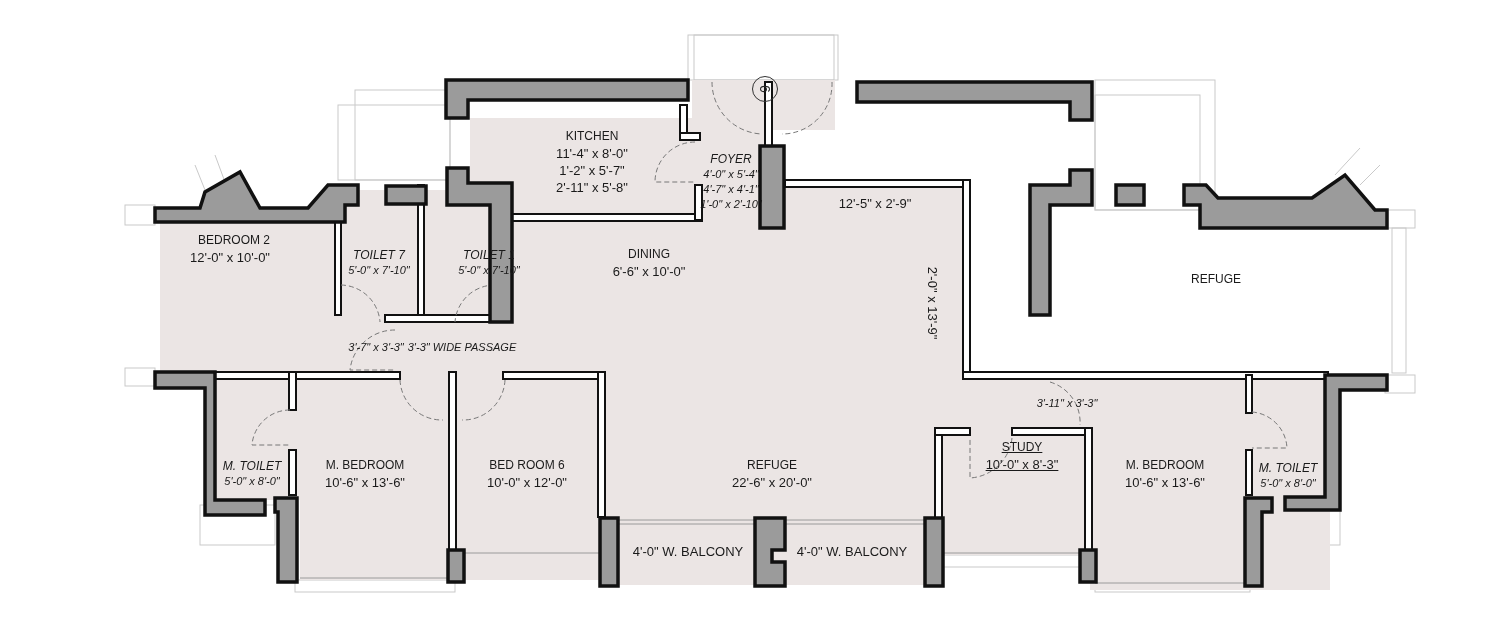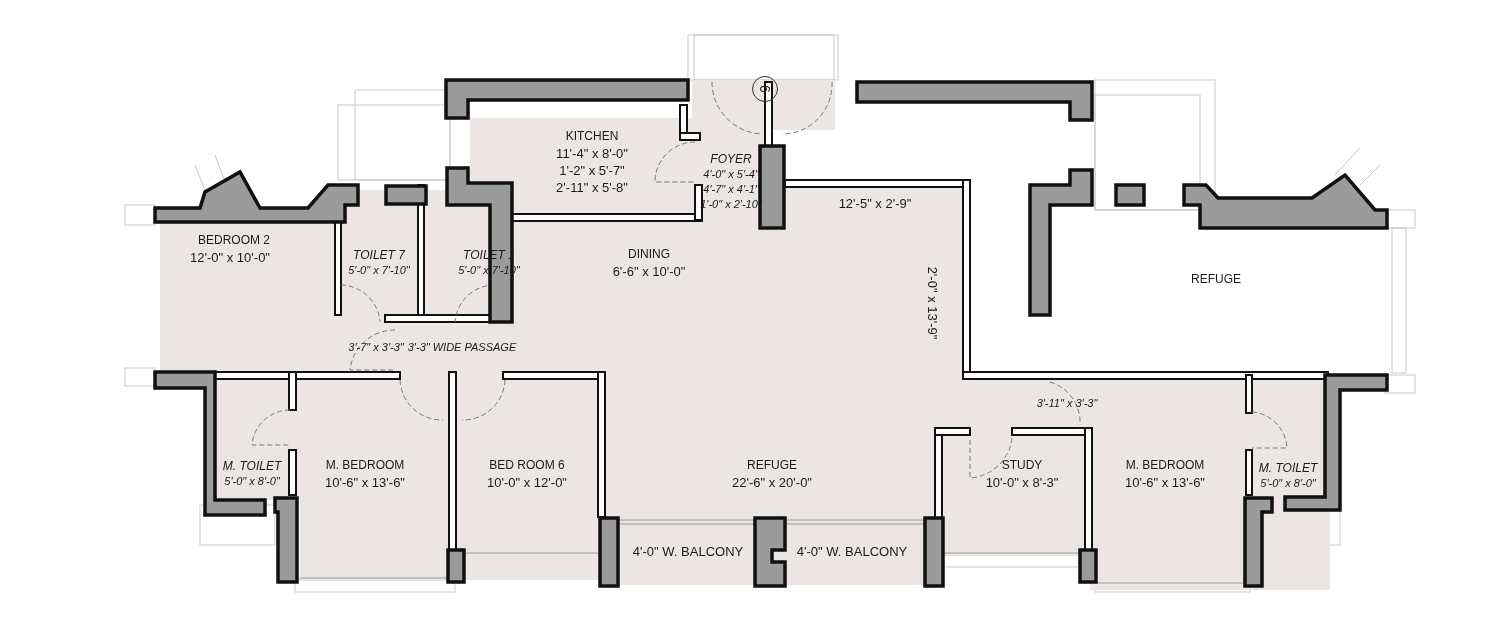--- a/index.html
+++ b/index.html
@@ -194,21 +194,21 @@
 <div class="lbl" style="left:772px;top:474px;">
   <span class="nm">REFUGE</span>
   <span class="dm">22'-6" x 20'-0"</span>
 </div>
 
 <div class="lbl" style="left:688px;top:551px;">4'-0" W. BALCONY</div>
 <div class="lbl" style="left:852px;top:551px;">4'-0" W. BALCONY</div>
 
 <div class="lbl small" style="left:1067px;top:403px;">3'-11" x 3'-3"</div>
 
-<div class="lbl" style="left:1022px;top:474px;">
+<div class="lbl" style="left:1022px;top:456px;text-decoration:underline;">
   <span class="nm">STUDY</span>
   <span class="dm">10'-0" x 8'-3"</span>
 </div>
 
 <div class="lbl" style="left:1165px;top:474px;">
   <span class="nm">M. BEDROOM</span>
   <span class="dm">10'-6" x 13'-6"</span>
 </div>
 
 <div class="lbl small" style="left:1288px;top:476px;">

